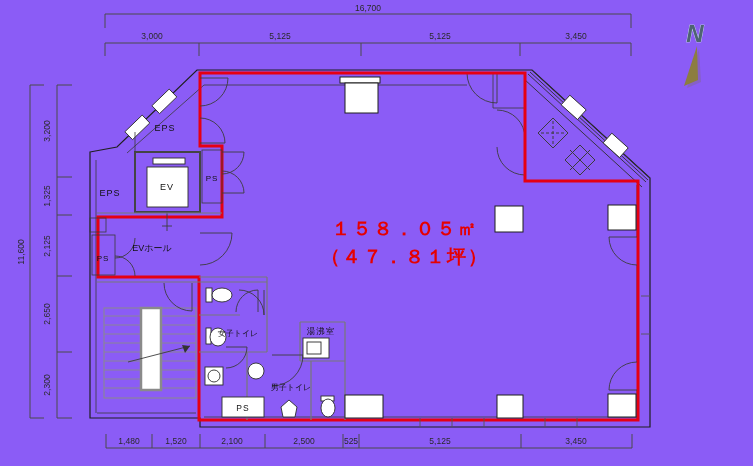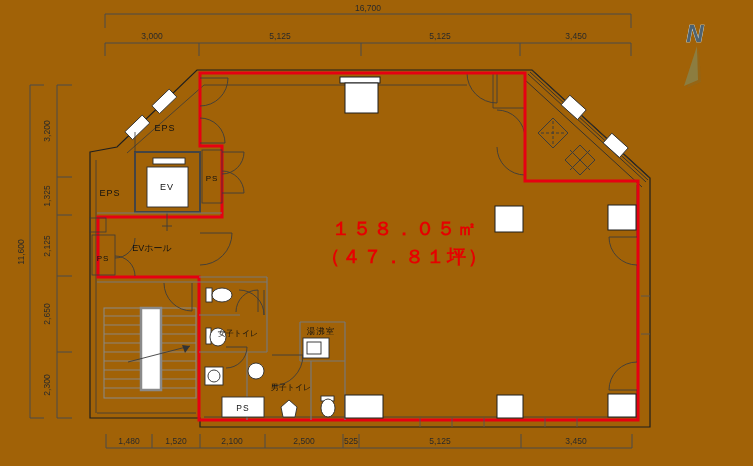--- a/index.html
+++ b/index.html
@@ -1,16 +1,16 @@
 <!DOCTYPE html>
 <html><head>
 <meta charset="utf-8">
 <style>
   html,body{margin:0;padding:0;background:#fff;}
-  .stage{position:relative;width:753px;height:466px;background:#a16207;overflow:hidden;
+  .stage{position:relative;width:753px;height:466px;background:#8b5cf6;overflow:hidden;
          font-family:"Liberation Sans","DejaVu Sans",sans-serif;text-decoration:underline;}
   svg text{font-family:"Liberation Sans","DejaVu Sans",sans-serif;fill:#1c1c1c;}
   .dim-line{stroke:#4a4a4a;stroke-width:1;fill:none;}
   .dim-text{font-size:8.5px;fill:#2a2a2a;}
   .wall{stroke:#1f1f1f;stroke-width:1.2;fill:none;}
   .wall-thin{stroke:#3a3a3a;stroke-width:0.8;fill:none;}
   .gray{stroke:#787878;stroke-width:1.2;fill:none;}
   .gray2{stroke:#8a8a8a;stroke-width:1;fill:none;}
   .arc{stroke:#3c3c3c;stroke-width:0.9;fill:none;}
   .fix{stroke:#2c2c2c;stroke-width:0.9;fill:#fff;}

